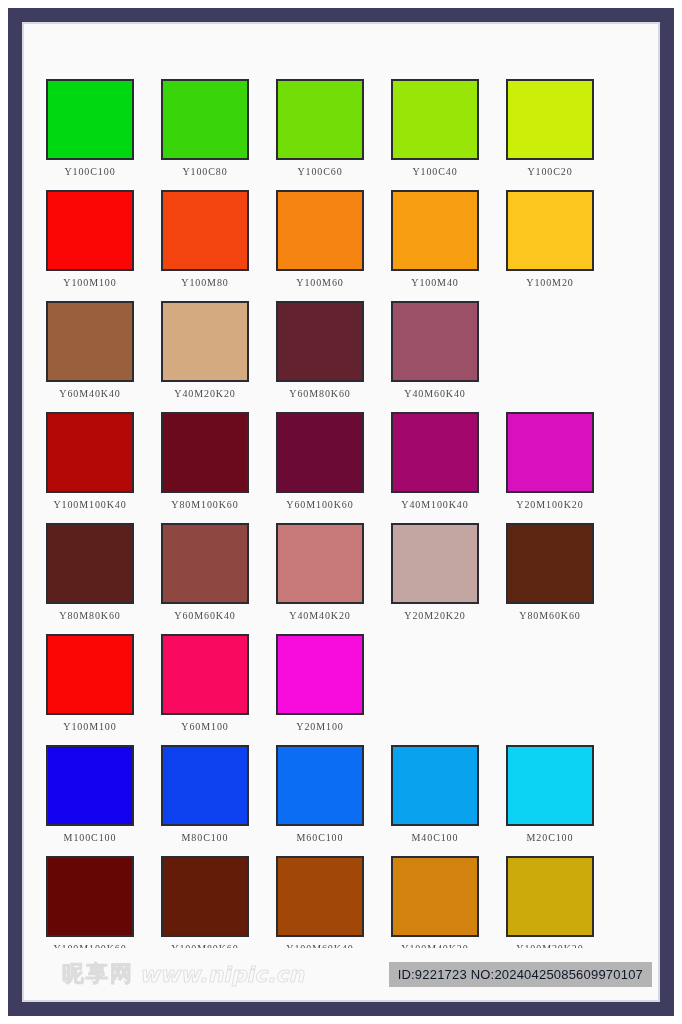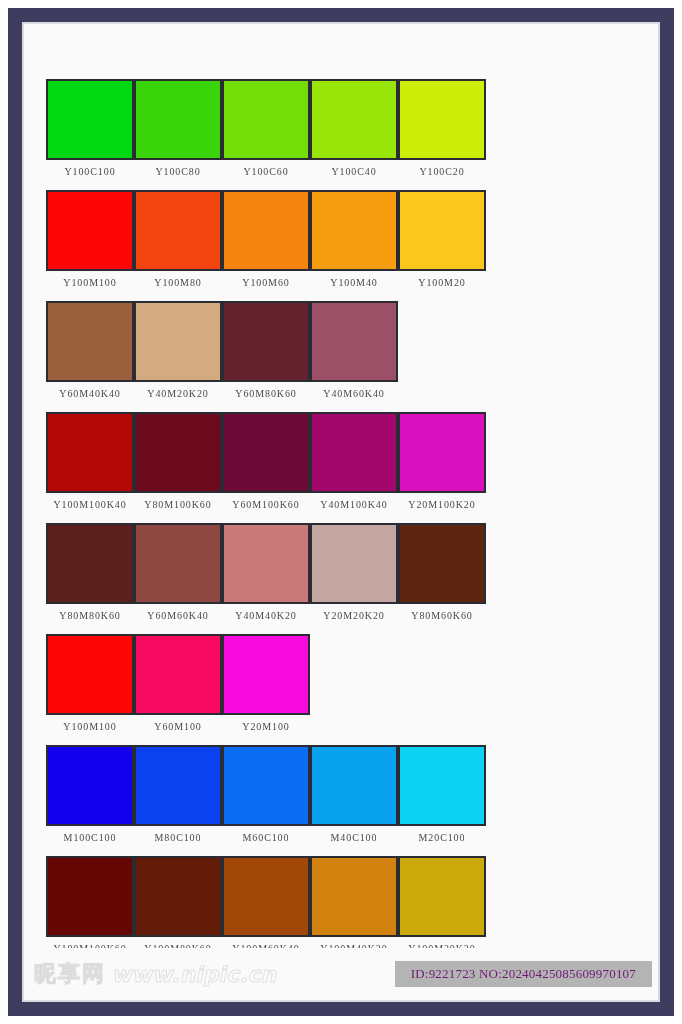--- a/index.html
+++ b/index.html
@@ -47,20 +47,21 @@
     left: 0;
     top: 0;
     right: 0;
     bottom: 0;
     box-sizing: border-box;
     padding: 55px 22px 0 22px;
   }
   .swatch-row {
     display: flex;
     justify-content: flex-start;
+    gap: 27px;
     margin-bottom: 13px;
   }
   .swatch-cell {
     width: 88px;
     display: flex;
     flex-direction: column;
     align-items: center;
   }
   .swatch-chip {
     width: 88px;
@@ -98,36 +99,37 @@
     opacity: 0.45;
   }
   #logo-cjk {
     font-size: 22px;
     font-weight: bold;
     letter-spacing: 2px;
     color: transparent;
     -webkit-text-stroke: 1px #b8b8b8;
     text-shadow: 0 0 0 transparent;
     font-family: Liberation Serif, serif;
+    margin-left: 28px;
   }
   #logo-url {
     font-size: 22px;
     font-style: italic;
     font-weight: bold;
     color: transparent;
     -webkit-text-stroke: 1px #c2c2c2;
     font-family: "DejaVu Sans", sans-serif;
   }
   #id-badge {
     background: #b4b4b4;
-    color: #701a75;
+    color: #0f172a;
     font-size: 13px;
-    padding: 5px 16px;
+    padding: 5px 9px;
     letter-spacing: 0.2px;
-    font-family: Liberation Serif, serif;
+    font-family: Liberation Sans, sans-serif;
     white-space: nowrap;
   }
 </style>
 </head>
 <body>
 
 <div id="poster-frame">
   <div id="frame-border">
     <div id="frame-inner-line">
 

